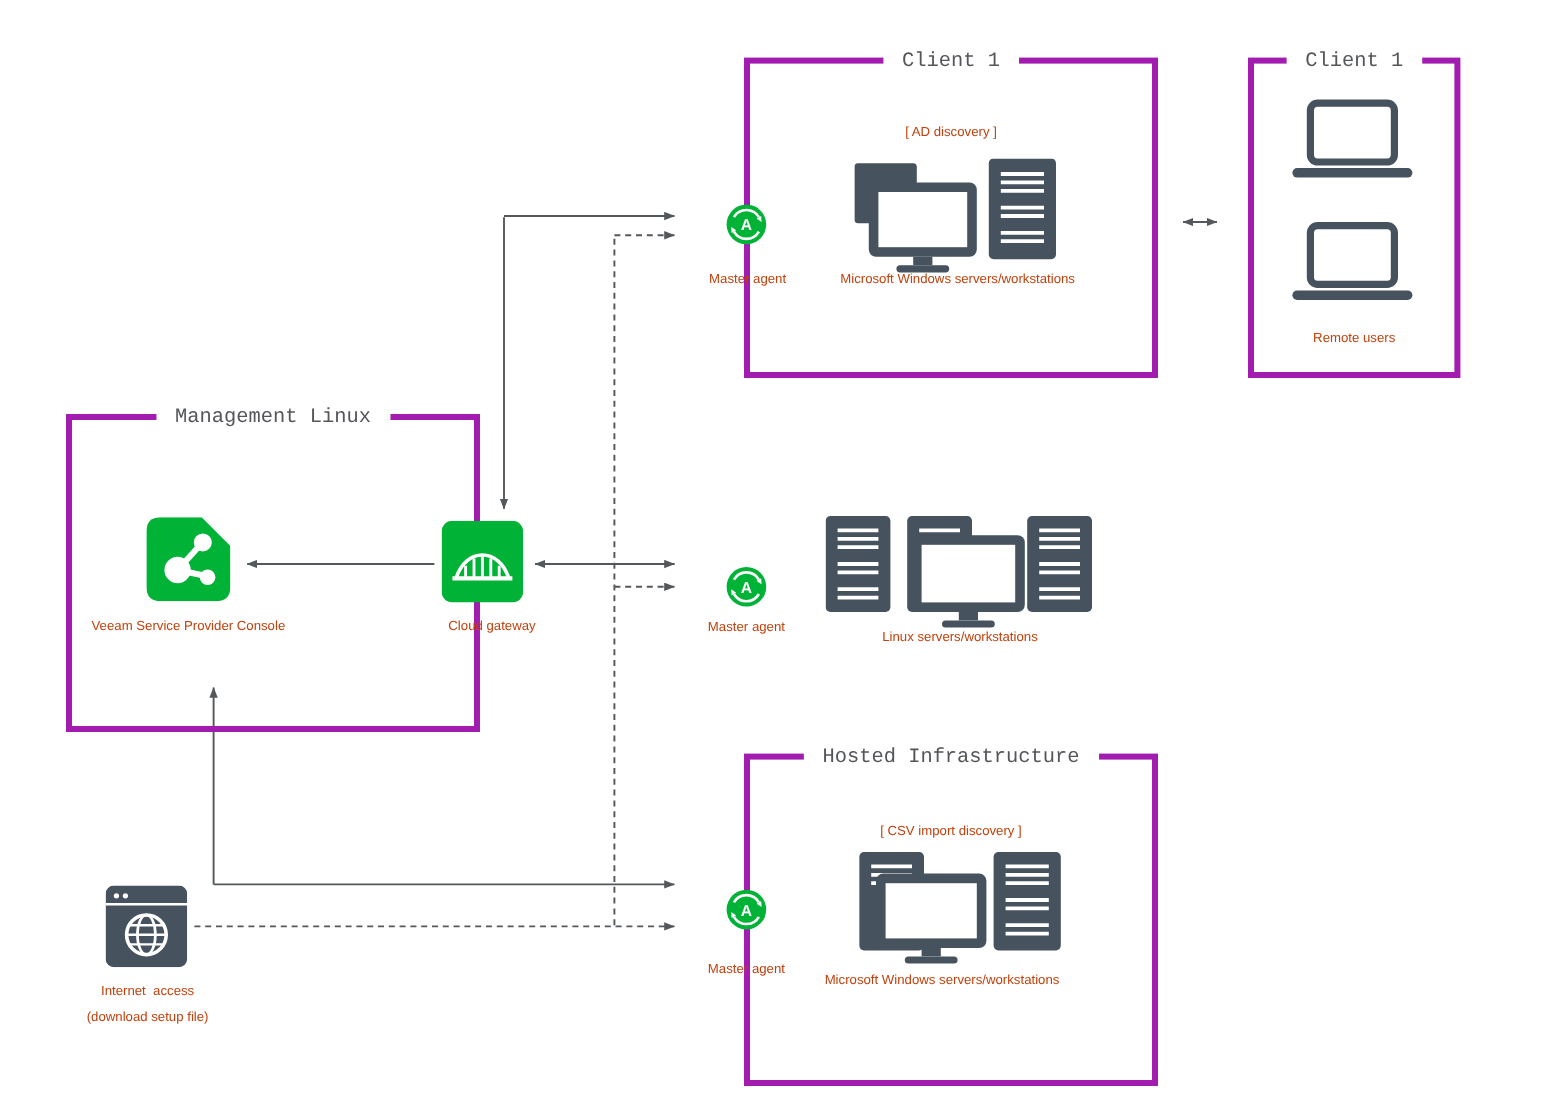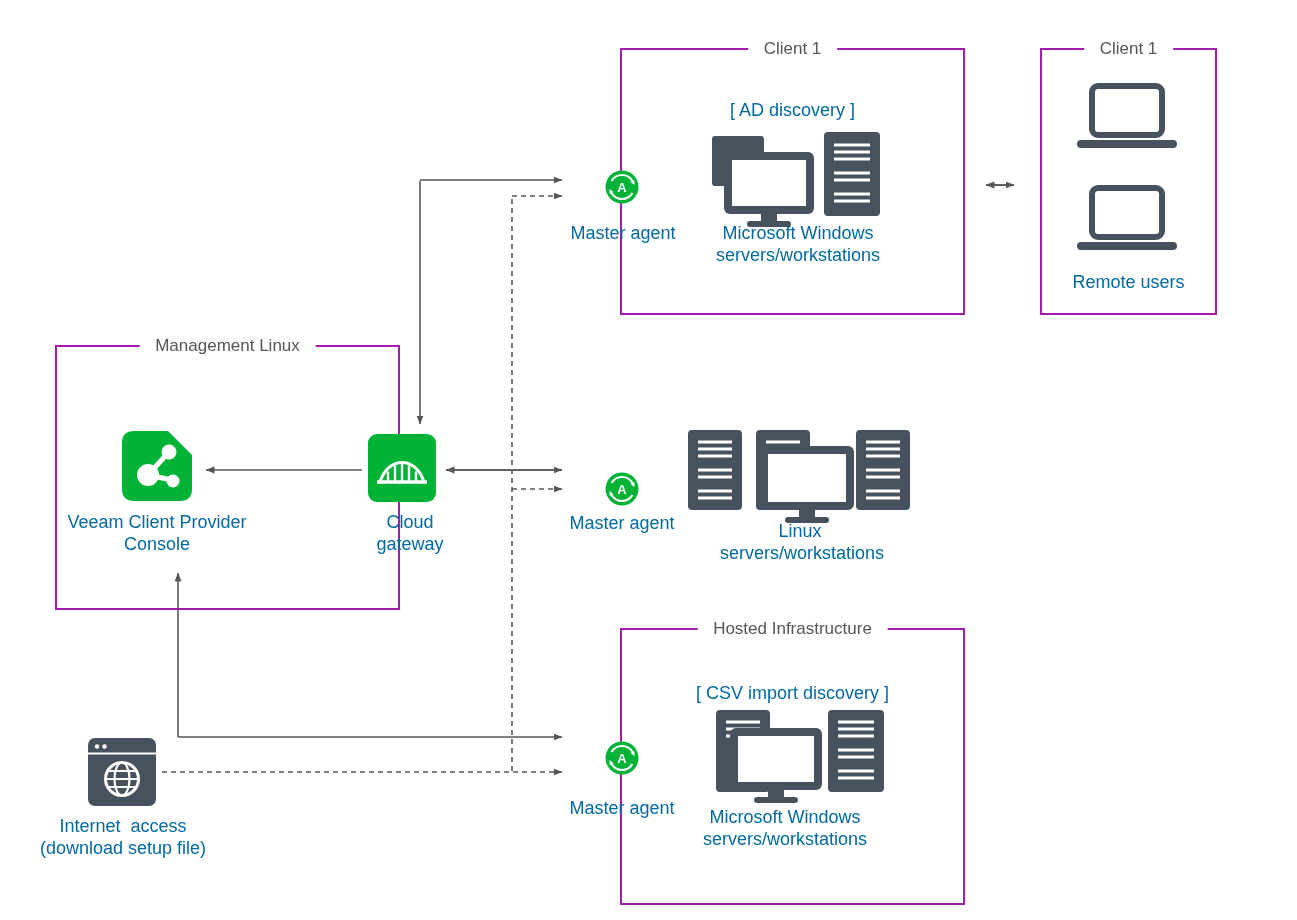--- a/index.html
+++ b/index.html
@@ -1,23 +1,23 @@
 <!DOCTYPE html>
 <html><head>
 <meta charset="utf-8">
 <style>
   * { margin:0; padding:0; box-sizing:border-box; }
   html,body { background:#ffffff; }
   body { font-family:"Liberation Sans", sans-serif; }
   .canvas { position:relative; width:1297px; height:920px; background:#fff; overflow:hidden; color:#54565a; }
   .connectors { position:absolute; left:0; top:0; }
-  .box { position:absolute; border:2px solid #a21caf; background:transparent; }
+  .box { position:absolute; border:5px solid #a21caf; background:transparent;font-family:Liberation Mono, monospace; }
   .box-title { position:absolute; top:-11px; left:50%; transform:translateX(-50%); background:#fff;
                padding:0 16px; font-size:17px; white-space:nowrap; color:#54565a; }
-  .lbl { position:absolute; text-align:center; font-size:18px; line-height:22px; color:#0369a1; }
+  .lbl { position:absolute; text-align:center; font-size:11px; line-height:22px; color:#c2410c; }
   .icon { position:absolute; line-height:0; }
 </style>
 </head>
 <body>
 
 <div class="canvas">
 
   <svg class="connectors" width="1297" height="920" viewBox="0 0 1297 920">
     <defs>
       <marker id="arr" markerWidth="10" markerHeight="8" refX="8.5" refY="3.5" orient="auto" markerUnits="userSpaceOnUse">
@@ -51,21 +51,21 @@
     <svg width="70" height="70" viewBox="0 0 70 70">
       <path d="M12,0 H46 L70,24 V58 Q70,70 58,70 H12 Q0,70 0,58 V12 Q0,0 12,0 Z" fill="#00b336"></path>
       <g stroke="#ffffff" stroke-width="5" stroke-linecap="round">
         <path d="M26,44 L46,22 M26,44 L50,49" fill="none"></path>
       </g>
       <circle cx="26" cy="44" r="11" fill="#ffffff"></circle>
       <circle cx="47" cy="21" r="7.5" fill="#ffffff"></circle>
       <circle cx="51" cy="50" r="6.5" fill="#ffffff"></circle>
     </svg>
   </div>
-  <div class="lbl" style="left:65px;top:511px;width:184px">Veeam Client Provider Console</div>
+  <div class="lbl" style="left:65px;top:511px;width:184px">Veeam Service Provider Console</div>
 
   <div class="icon" style="left:368px;top:434px">
     <svg width="68" height="68" viewBox="0 0 68 68">
       <rect x="0" y="0" width="68" height="68" rx="9" fill="#00b336"></rect>
       <g stroke="#ffffff" fill="none">
         <path d="M9,48 H59" stroke-width="3.5"></path>
         <path d="M12,48 C20,22 48,22 56,48" stroke-width="3"></path>
         <path d="M20,37.5 V48 M27,31.5 V48 M34,29.5 V48 M41,31.5 V48 M48,37.5 V48" stroke-width="2.4"></path>
       </g>
     </svg>

